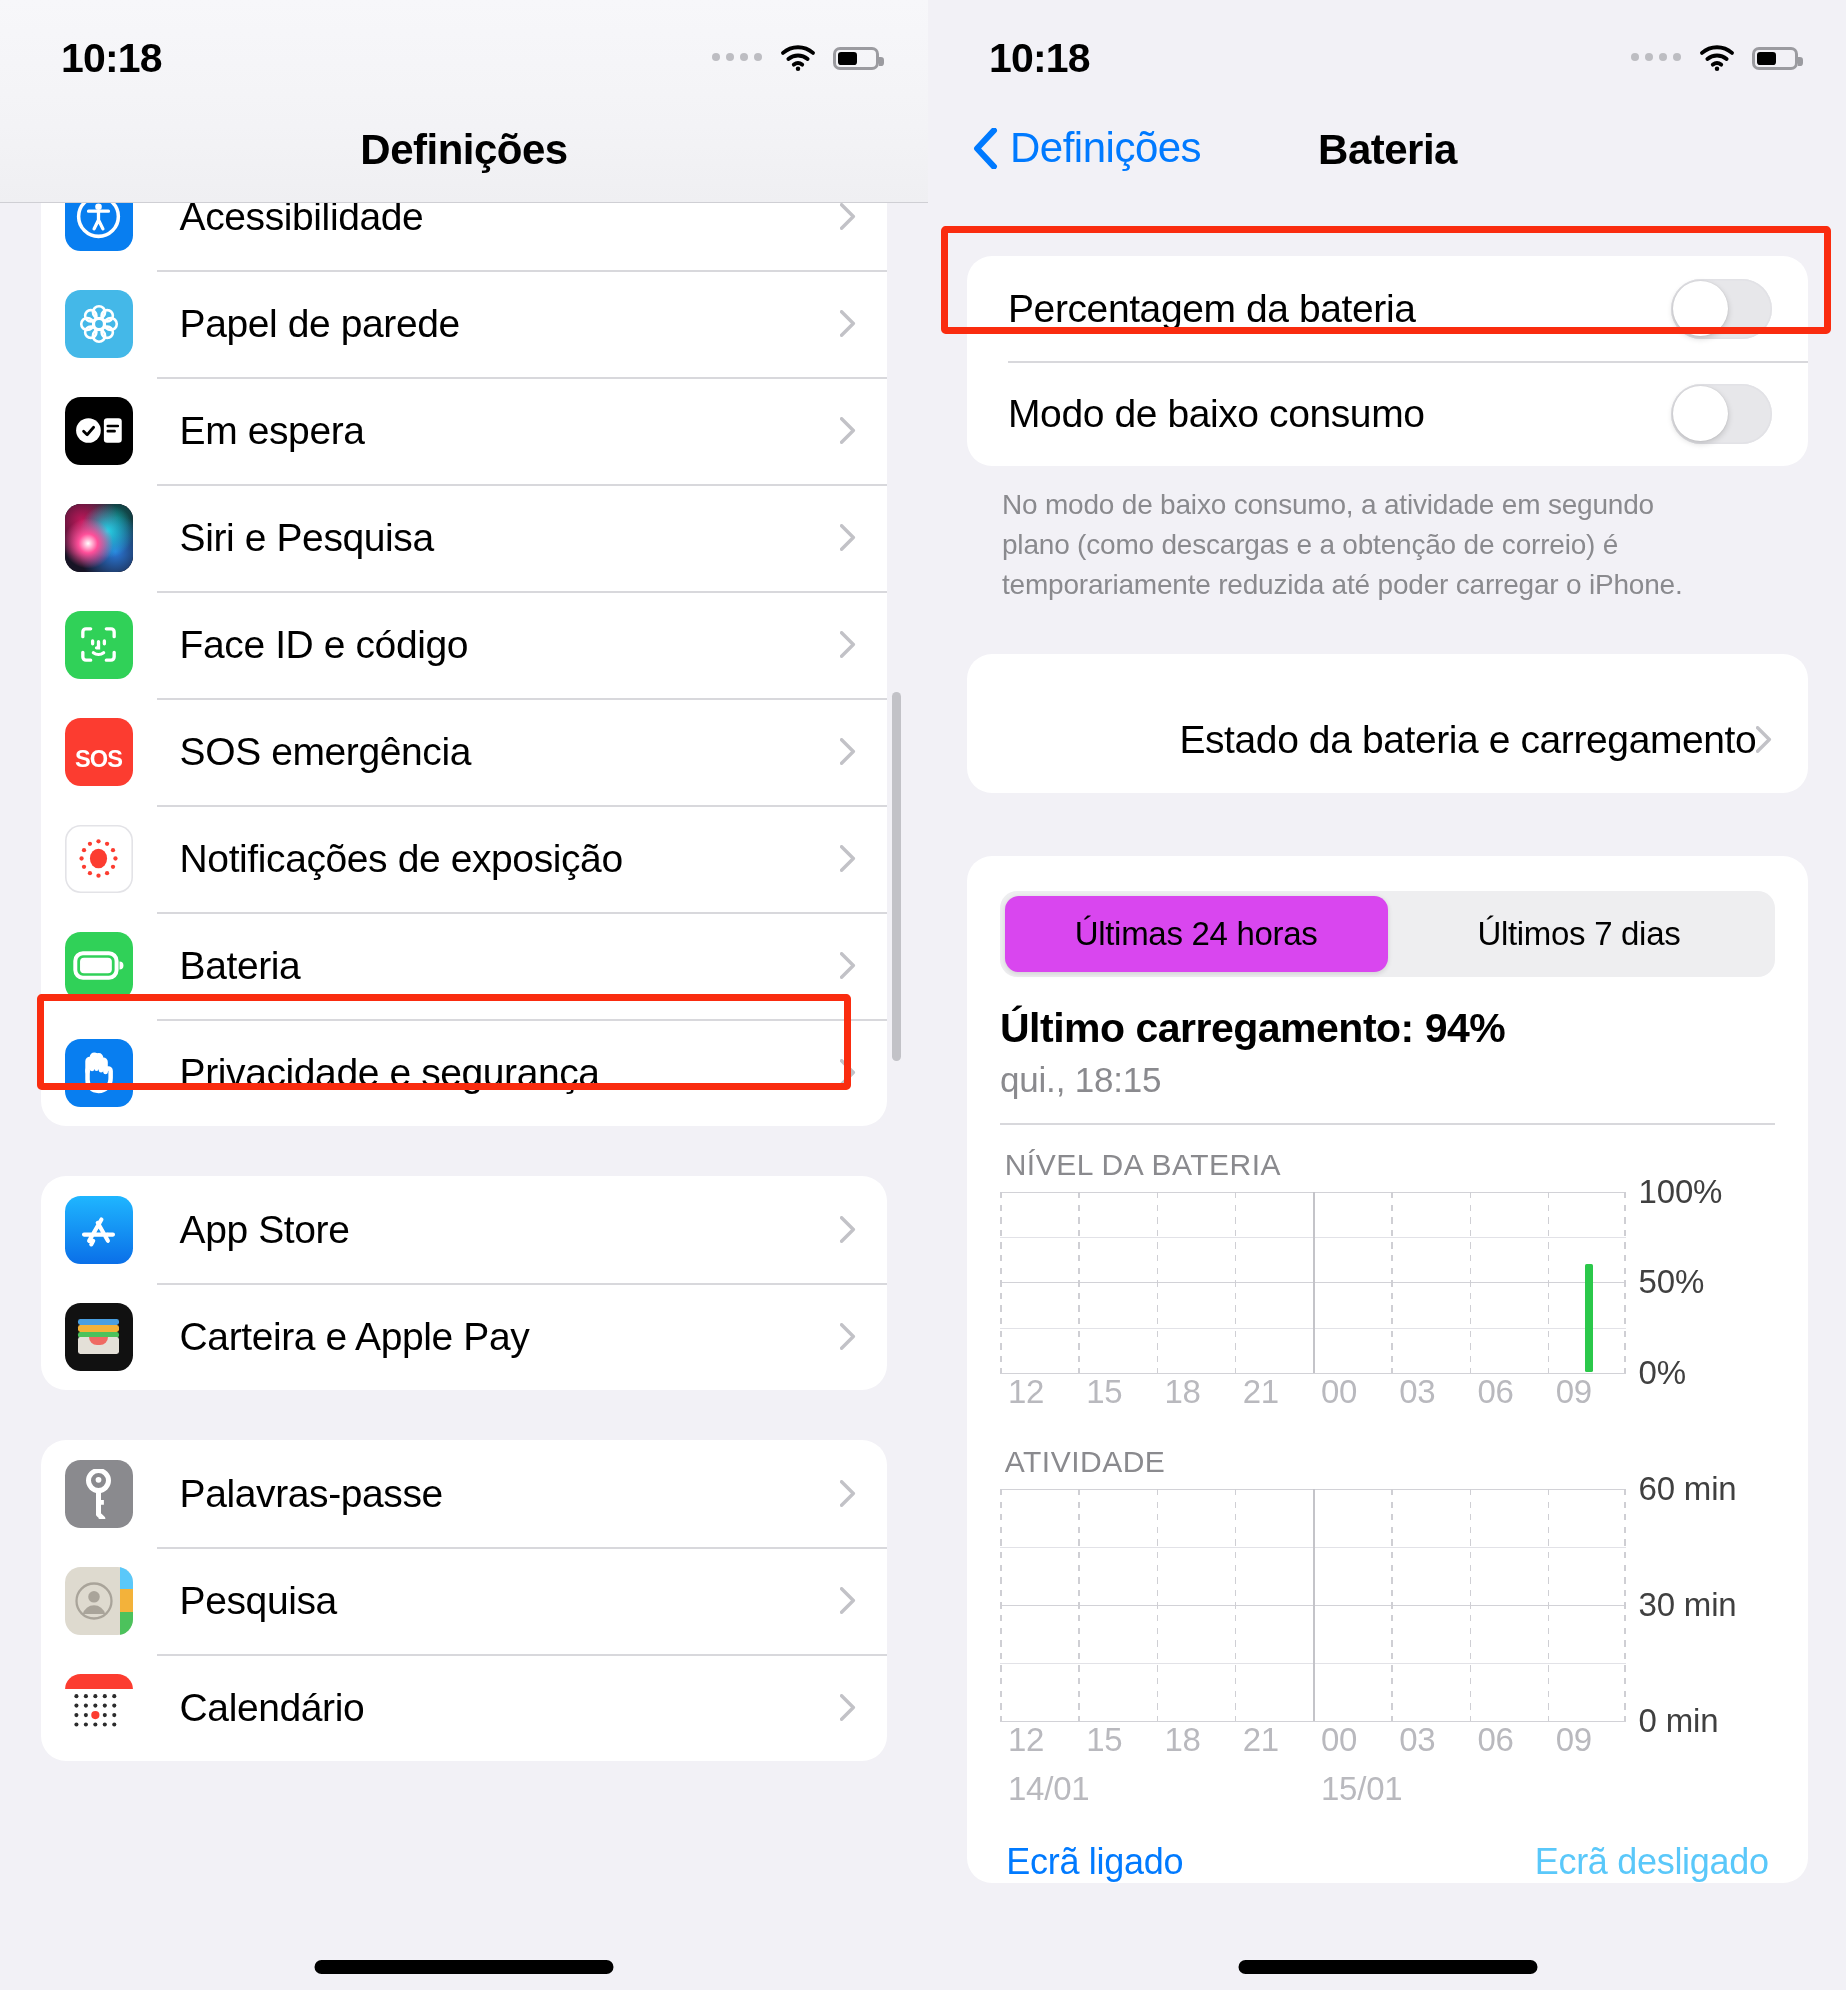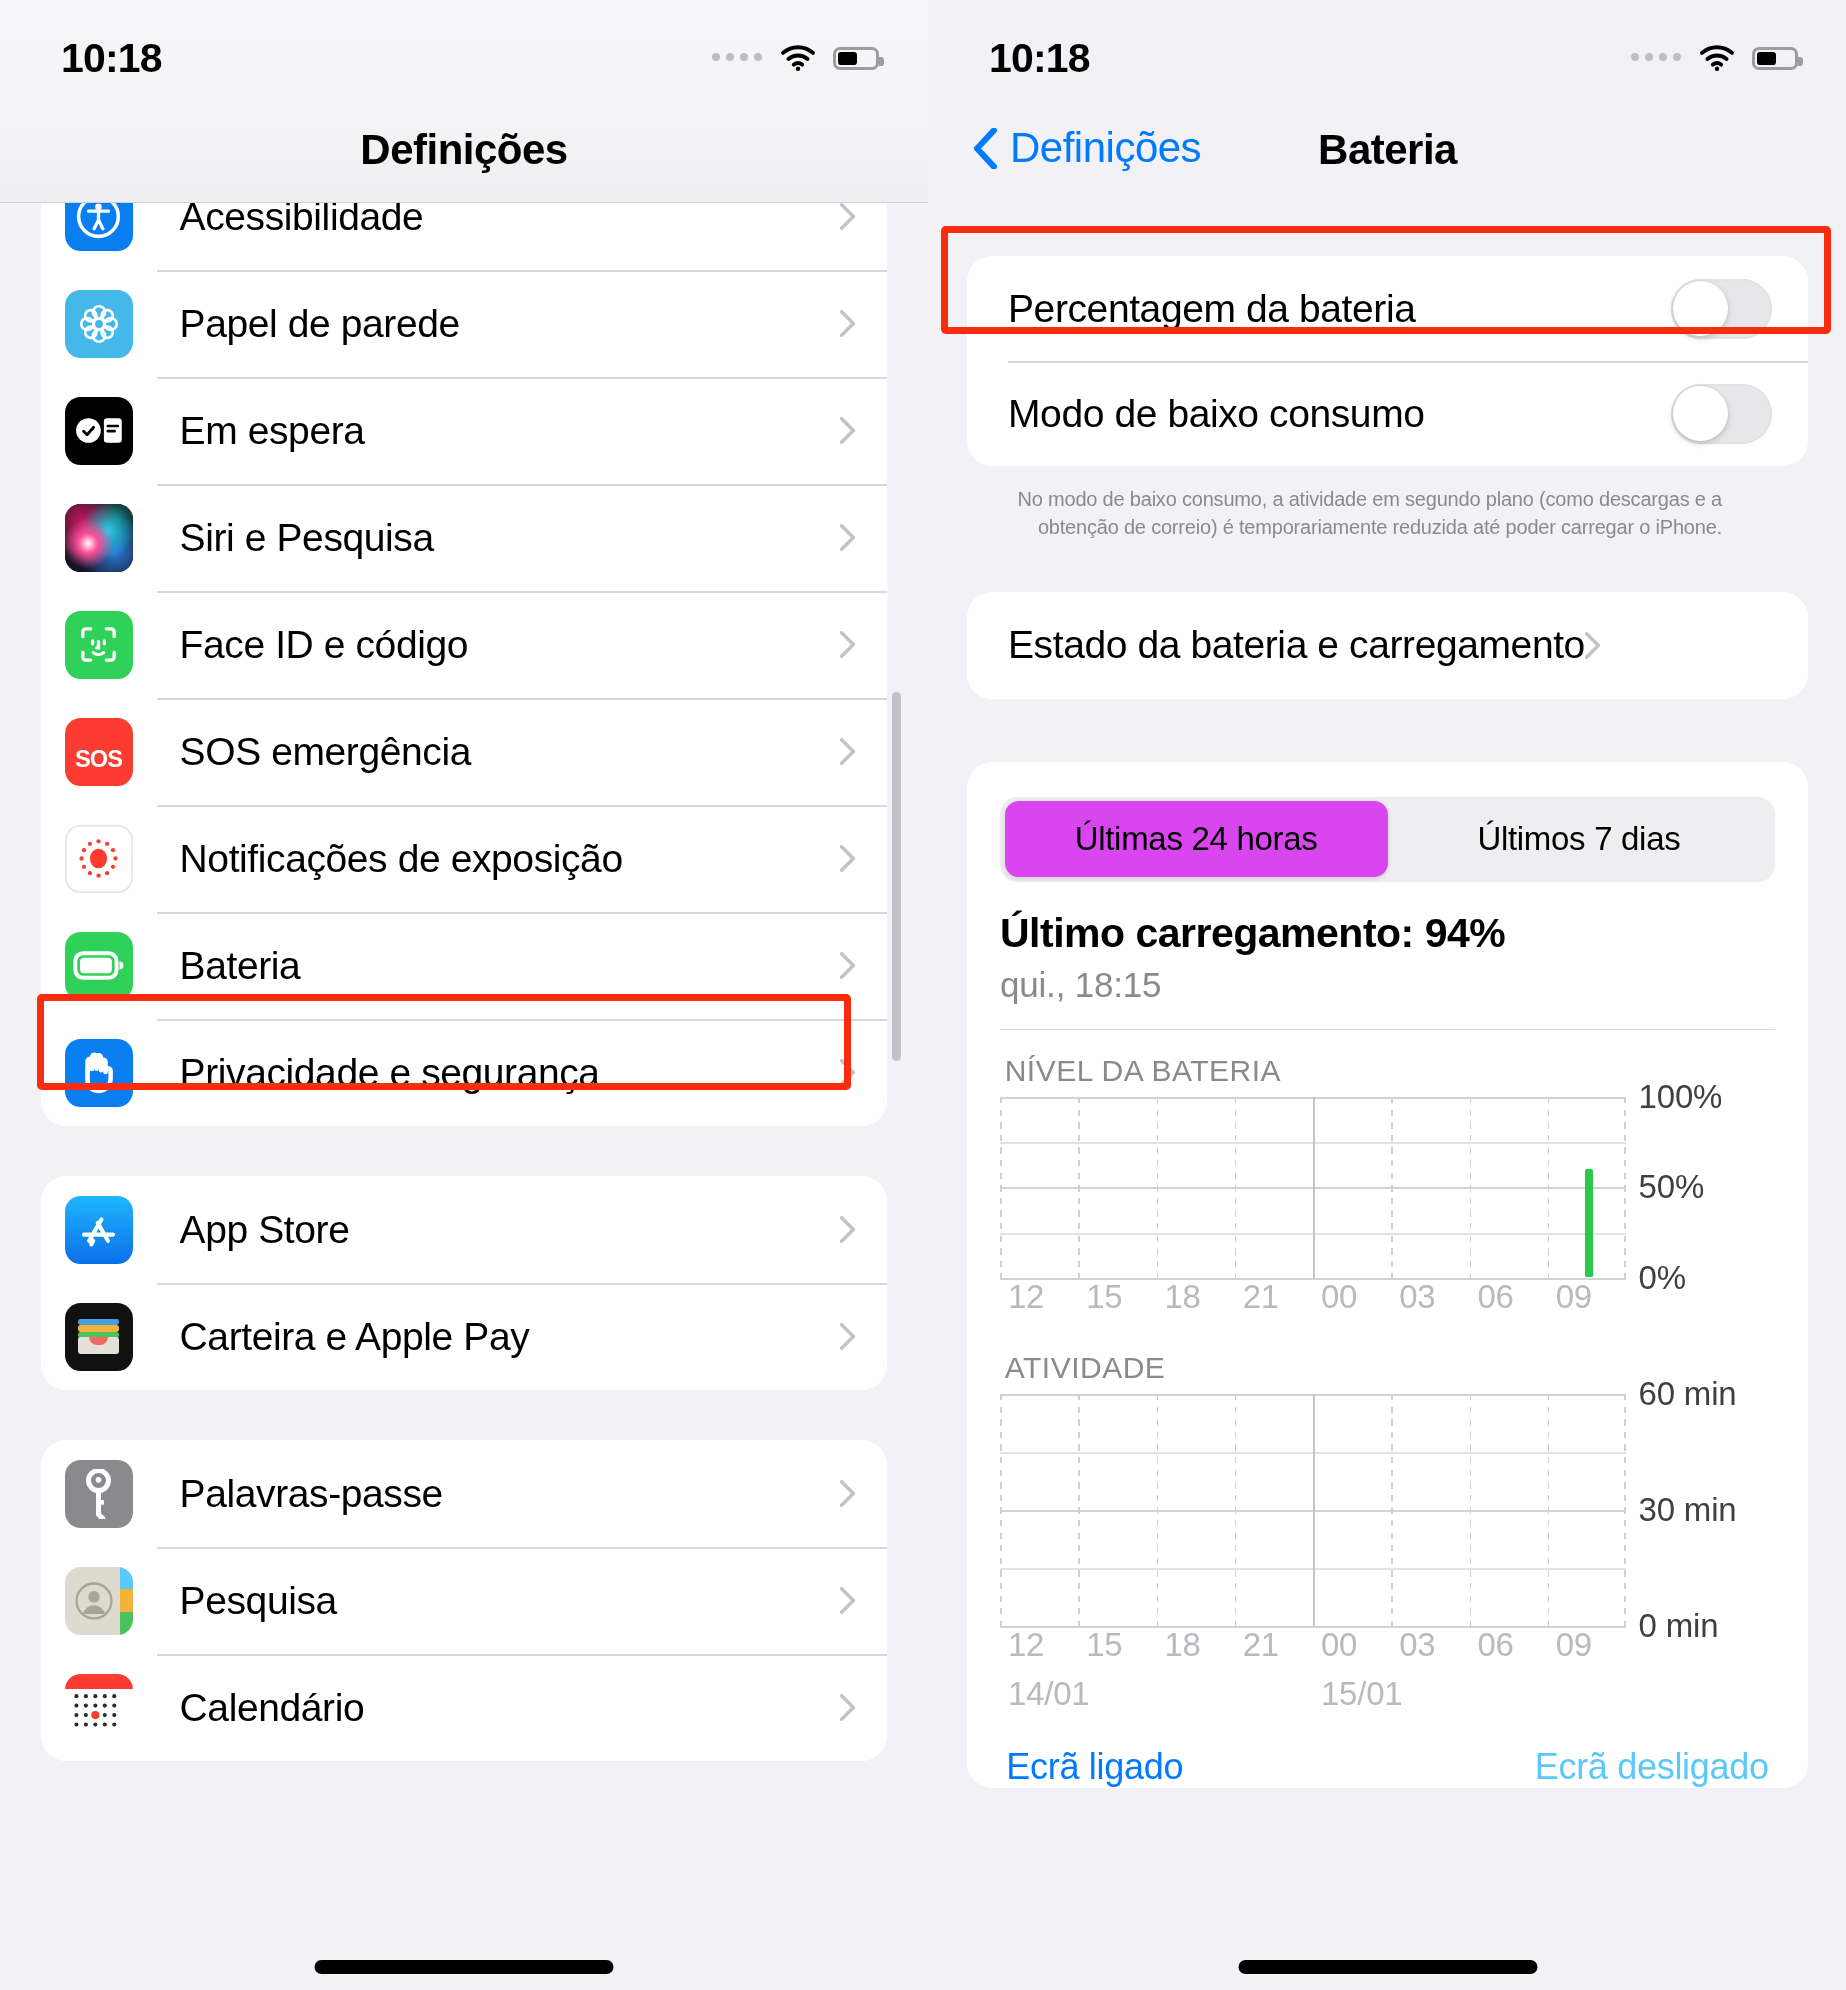--- a/index.html
+++ b/index.html
@@ -109,26 +109,26 @@
   .toggle-label { font-size: 39px; color: #000; letter-spacing: -0.4px; }
   .switch {
     width: 101px; height: 60px; border-radius: 31px; background: #e7e7ea;
     position: relative; flex: none; box-shadow: inset 0 0 0 1.6px #e2e2e6;
   }
   .switch .knob {
     position: absolute; top: 2.4px; left: 2.4px; width: 55px; height: 55px; border-radius: 50%;
     background: #fff; box-shadow: 0 2.4px 6.3px rgba(0,0,0,.18), 0 0 1.6px rgba(0,0,0,.1);
   }
   .footnote {
-    font-size: 20px; line-height: 1.42; color: #8a8a8e; letter-spacing: -0.2px;
-    padding: 19px 39px 0 35px; max-width: 794px; text-align: right;
+    font-size: 28px; line-height: 1.42; color: #8a8a8e; letter-spacing: -0.2px;
+    padding: 19px 39px 0 35px; max-width: 794px;
   }
   .link-row {
-    display: flex; align-items: center; justify-content: flex-start;
-    height: 107px; padding: 0 36px 0 41px;
+    display: flex; align-items: center; justify-content: flex-end;
+    height: 107px; padding: 0 36px 0 41px; margin-top: 32px;
   }
   .link-label { font-size: 39px; color: #000; letter-spacing: -0.4px; }
 
   
   .seg {
     display: flex; background: #eeeef0; border-radius: 17.3px; padding: 4.7px; margin: 0 0 0 0;
   }
   .seg-item {
     flex: 1; text-align: center; font-size: 33px; padding: 19px 0; border-radius: 14px;
     color: #000; letter-spacing: -0.3px;

